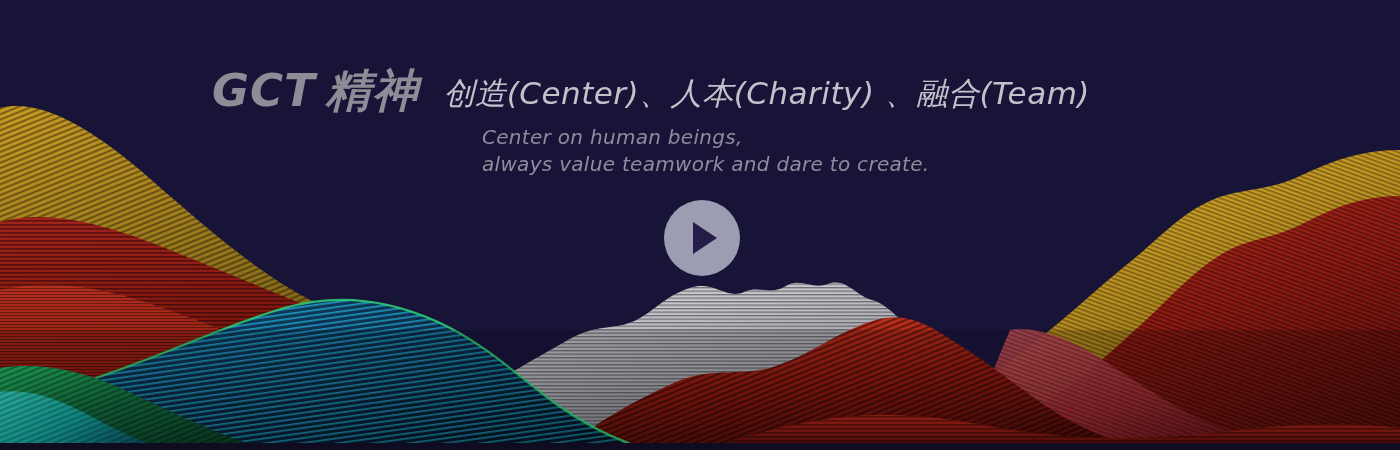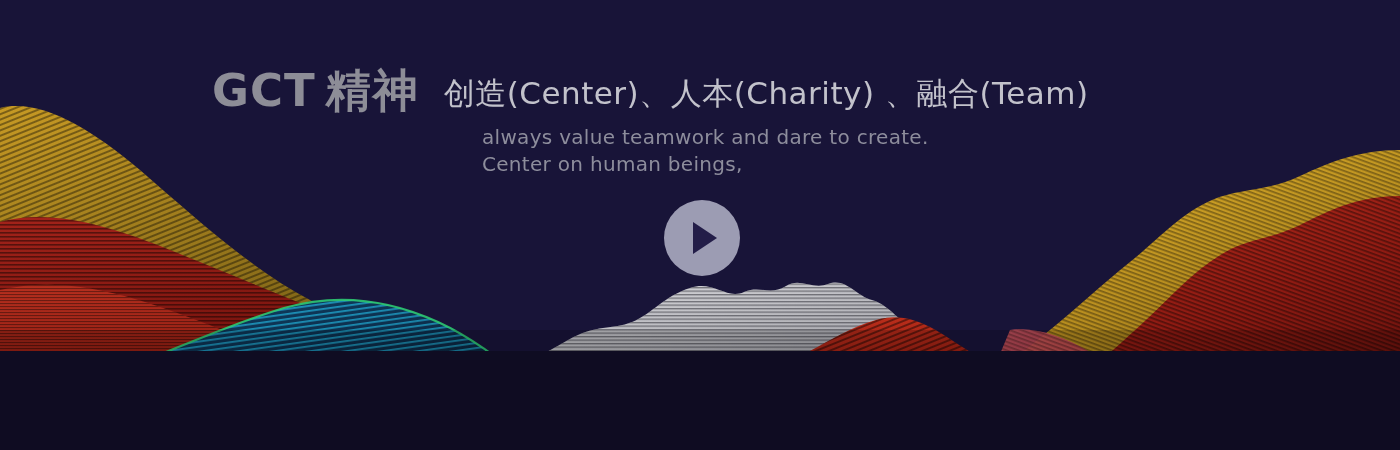--- a/index.html
+++ b/index.html
@@ -4,24 +4,25 @@
 <title>GCT Spirit Banner</title>
 <style>
   html, body {
     margin: 0;
     padding: 0;
     background: #0f0c22;
   }
   .banner {
     position: relative;
     width: 1400px;
-    height: 351px;
+    height: 443px;
     overflow: hidden;
     font-family: "DejaVu Sans", "Liberation Sans", sans-serif;
     background: linear-gradient(180deg, #12102a 0%, #181439 28%, #241e49 62%, #262048 100%);
+    font-style: italic;
   }
   .art-layer {
     position: absolute;
     inset: 0;
     width: 1400px;
     height: 450px;
     display: block;
   }
   .content {
     position: absolute;
@@ -301,22 +302,22 @@
   </svg>
 
   <div class="content">
 
     <div class="headline-row">
       <span class="logotype"><span>GCT</span><span class="cn">精神</span></span>
       <span class="tagline">创造(Center)、人本(Charity) 、融合(Team)</span>
     </div>
 
     <div class="subtitle">
+      <div>Center on human beings,</div>
       <div>always value teamwork and dare to create.</div>
-      <div>Center on human beings,</div>
     </div>
 
     <button class="play-button" aria-label="play-video">
       <span class="tri"></span>
     </button>
 
   </div>
 </div>
 
 </body></html>

